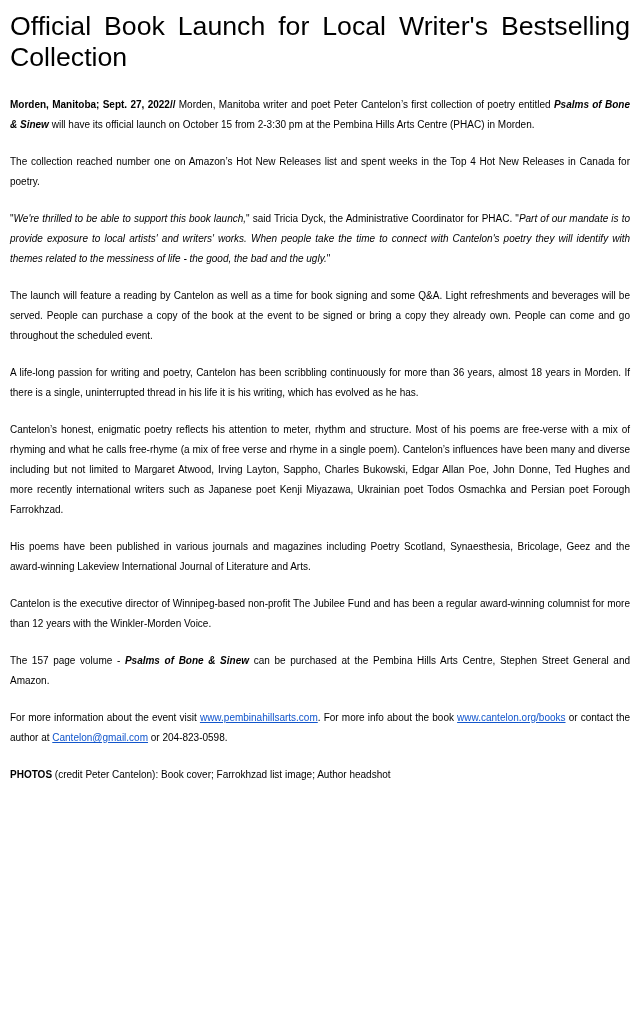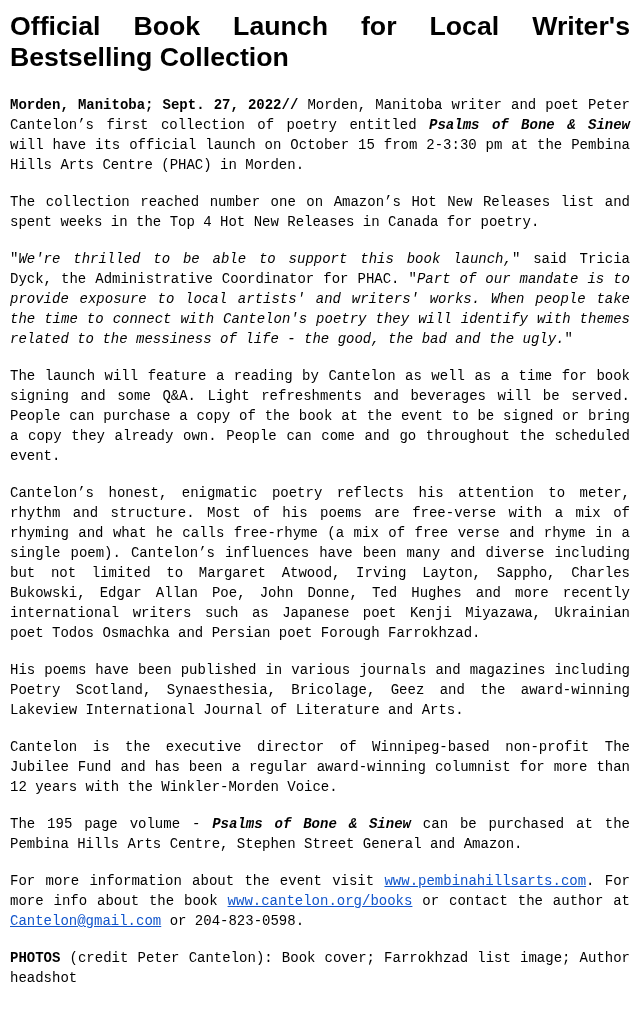--- a/index.html
+++ b/index.html
@@ -14,47 +14,47 @@
   .page {
     width: 642px;
     height: 1010px;
     padding: 11px 12px 0 10px;
     box-sizing: border-box;
     overflow: hidden;
   }
   h1.doc-title {
     font-size: 26.7px;
     line-height: 31px;
-    font-weight: 700;
+    font-weight: 400;
     margin: 0 0 22px 0;
     text-align: justify;
   }
   .doc-body p {
-    font-size: 14px;
+    font-size: 10px;
     line-height: 20px;
     margin: 0 0 17px 0;
     text-align: justify;
-    font-family: Liberation Mono, monospace;
   }
   .r  { font-weight: 400; font-style: normal; }
   .b  { font-weight: 700; }
   .i  { font-style: italic; }
   .bi { font-weight: 700; font-style: italic; }
   .a  { text-decoration: underline; cursor: pointer; margin-top: 7px; }
 </style>
 </head>
 <body>
 
 <div class="page">
   <h1 class="doc-title">Official Book Launch for Local Writer's Bestselling Collection</h1>
   <div class="doc-body">
       <p><span class="b">Morden, Manitoba; Sept. 27, 2022//</span><span class="r"> Morden, Manitoba writer and poet Peter Cantelon’s first collection of poetry entitled </span><span class="bi">Psalms of Bone &amp; Sinew</span><span class="r"> will have its official launch on October 15 from 2-3:30 pm at the Pembina Hills Arts Centre (PHAC) in Morden.</span></p>
       <p><span class="r">The collection reached number one on Amazon’s Hot New Releases list and spent weeks in the Top 4 Hot New Releases in Canada for poetry.</span></p>
       <p><span class="r">"</span><span class="i">We're thrilled to be able to support this book launch,</span><span class="r">" said Tricia Dyck, the Administrative Coordinator for PHAC. "</span><span class="i">Part of our mandate is to provide exposure to local artists' and writers' works. When people take the time to connect with Cantelon's poetry they will identify with themes related to the messiness of life - the good, the bad and the ugly.</span><span class="r">"</span></p>
       <p><span class="r">The launch will feature a reading by Cantelon as well as a time for book signing and some Q&amp;A. Light refreshments and beverages will be served. People can purchase a copy of the book at the event to be signed or bring a copy they already own. People can come and go throughout the scheduled event.</span></p>
+      <p><span class="r">A life-long passion for writing and poetry, Cantelon has been scribbling continuously for more than 36 years, almost 18 years in Morden. If there is a single, uninterrupted thread in his life it is his writing, which has evolved as he has.</span></p>
       <p><span class="r">Cantelon’s honest, enigmatic poetry reflects his attention to meter, rhythm and structure. Most of his poems are free-verse with a mix of rhyming and what he calls free-rhyme (a mix of free verse and rhyme in a single poem). Cantelon’s influences have been many and diverse including but not limited to Margaret Atwood, Irving Layton, Sappho, Charles Bukowski, Edgar Allan Poe, John Donne, Ted Hughes and more recently international writers such as Japanese poet Kenji Miyazawa, Ukrainian poet Todos Osmachka and Persian poet Forough Farrokhzad.</span></p>
       <p><span class="r">His poems have been published in various journals and magazines including Poetry Scotland, Synaesthesia, Bricolage, Geez and the award-winning Lakeview International Journal of Literature and Arts.</span></p>
       <p><span class="r">Cantelon is the executive director of Winnipeg-based non-profit The Jubilee Fund and has been a regular award-winning columnist for more than 12 years with the Winkler-Morden Voice.</span></p>
-      <p><span class="r">The 195 page volume - </span><span class="bi">Psalms of Bone &amp; Sinew</span><span class="r"> can be purchased at the Pembina Hills Arts Centre, Stephen Street General and Amazon.</span></p>
+      <p><span class="r">The 157 page volume - </span><span class="bi">Psalms of Bone &amp; Sinew</span><span class="r"> can be purchased at the Pembina Hills Arts Centre, Stephen Street General and Amazon.</span></p>
       <p><span class="r">For more information about the event visit </span><a class="a" style="color: rgb(17, 85, 204);">www.pembinahillsarts.com</a><span class="r">. For more info about the book </span><a class="a" style="color: rgb(17, 85, 204);">www.cantelon.org/books</a><span class="r"> or contact the author at </span><a class="a" style="color: rgb(17, 85, 204);">Cantelon@gmail.com</a><span class="r"> or 204-823-0598.</span></p>
       <p><span class="b">PHOTOS</span><span class="r"> (credit Peter Cantelon): Book cover; Farrokhzad list image; Author headshot</span></p>
     </div>
 </div>
 
 </body></html>

